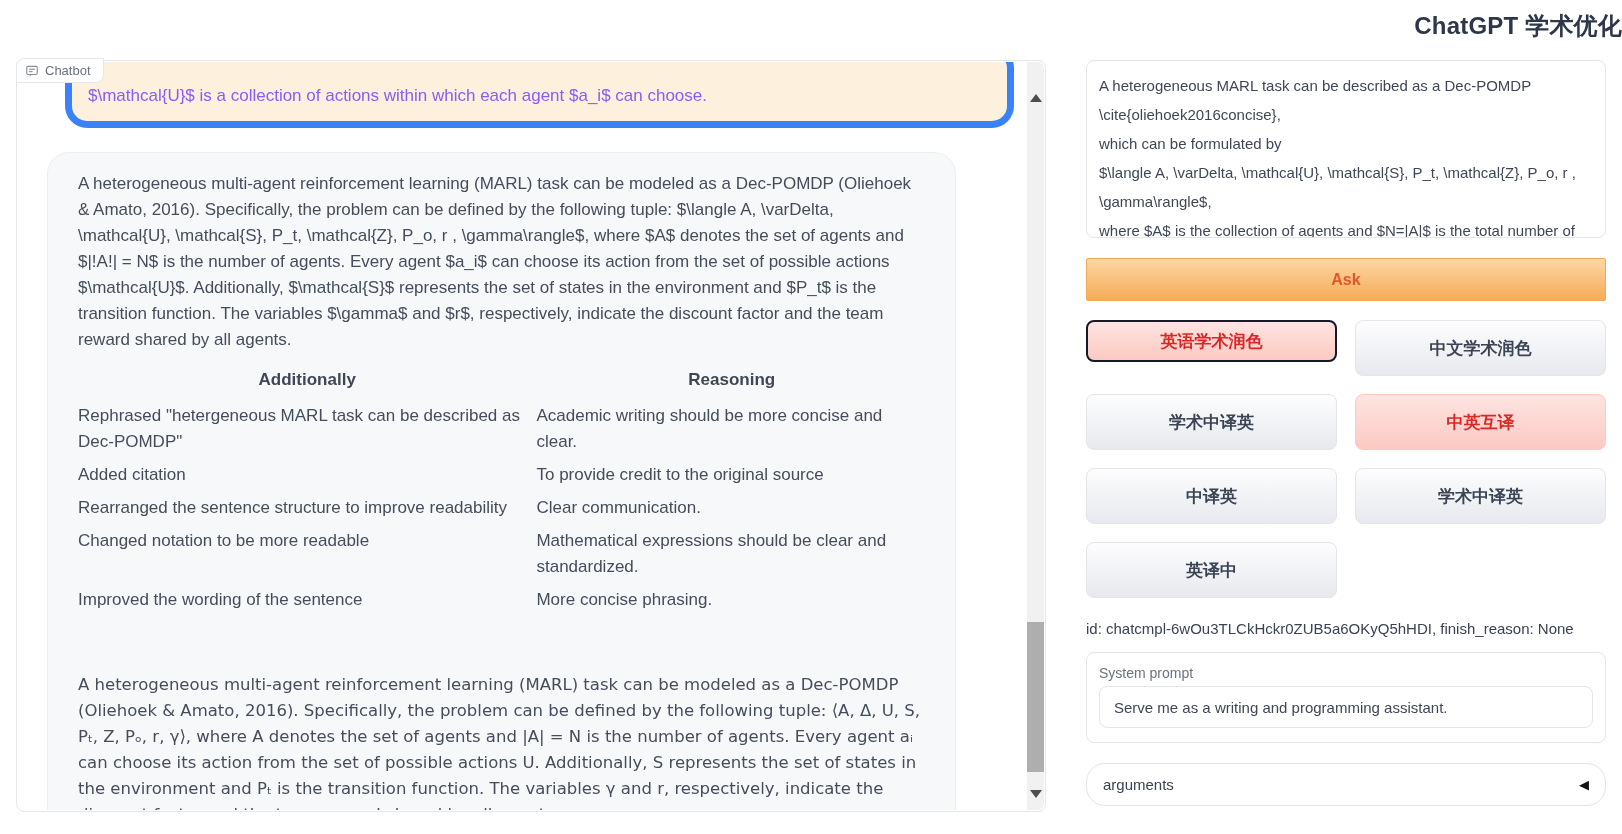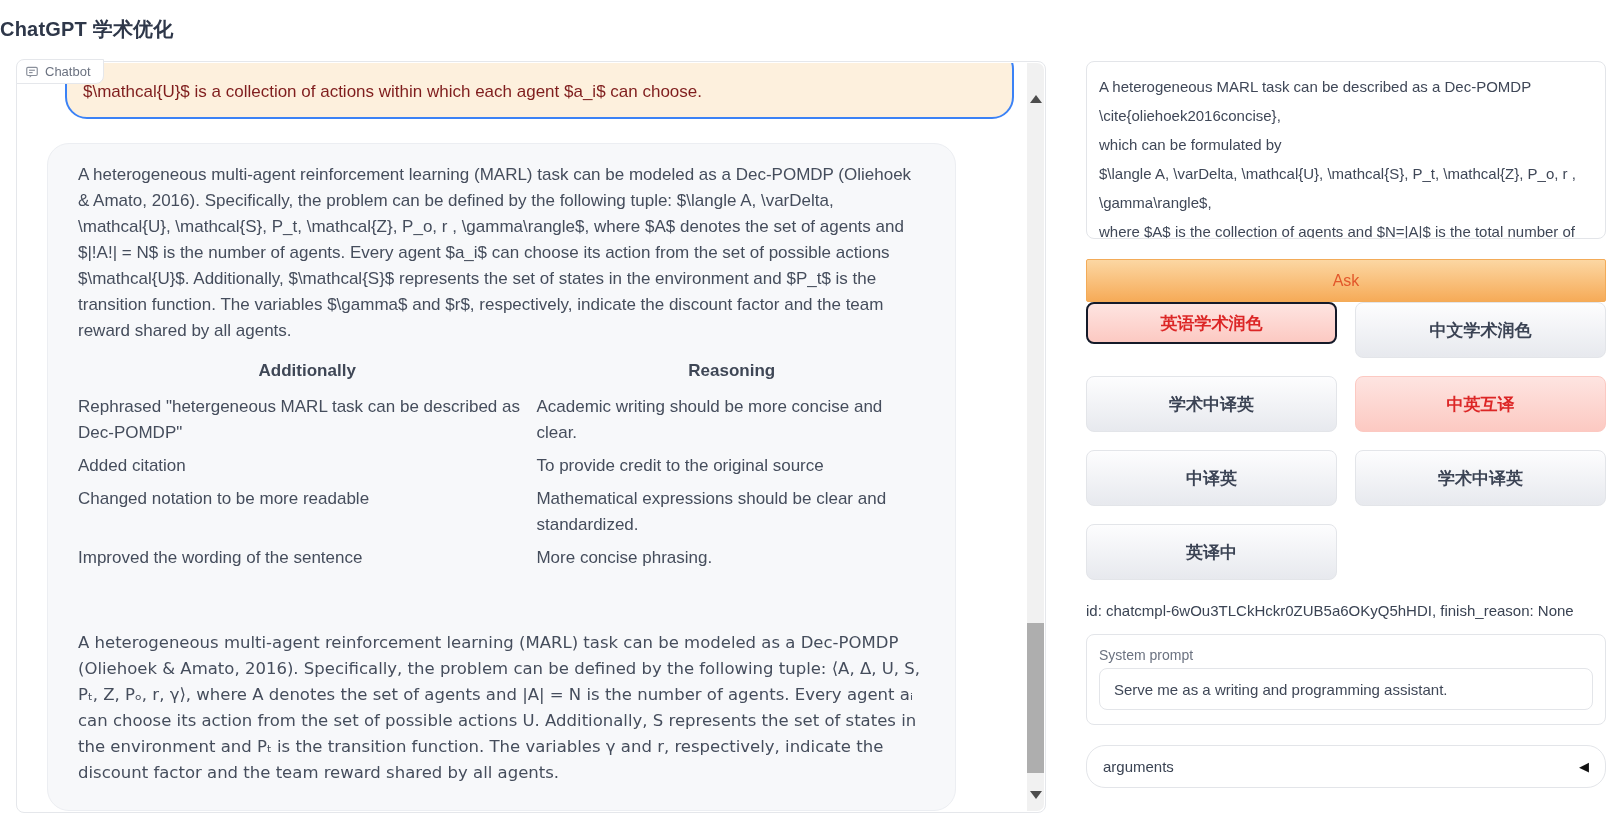--- a/index.html
+++ b/index.html
@@ -3,22 +3,22 @@
 <meta charset="utf-8">
 <style>
   * { box-sizing: border-box; margin: 0; padding: 0; }
   html,body { background:#ffffff; }
   body {
     width:1622px; height:834px; overflow:hidden; position:relative;
     font-family:"Liberation Sans","DejaVu Sans",sans-serif;
     color:#474f5e;
   }
   h1.title {
-    text-align:left; font-size:20px; font-weight:bold; color:#2e3749;
-    padding-top:16px; letter-spacing:0.2px;
+    text-align:right; font-size:24px; font-weight:bold; color:#2e3749;
+    padding-top:10px; letter-spacing:0.2px;
   }
   .main { display:flex; gap:40px; padding:0 16px; margin-top:18px; }
 
   
   .chat-panel {
     position:relative; width:1030px; height:752px; flex:0 0 auto;
     border:1px solid #e5e7eb; border-radius:8px; background:#fff;
   }
   .chat-label {
     position:absolute; top:-3px; left:-1px; z-index:3;
@@ -27,23 +27,23 @@
     border-radius:8px 0 8px 0; padding:4px 12px 4px 8px;
     font-size:13px; color:#6b7280;
   }
   .chat-label svg { display:block; }
   .chat-scroll {
     position:absolute; top:1px; left:1px; right:19px; bottom:1px;
     overflow:hidden; padding:0 0 0 16px;
   }
   .msg { border-radius:22px; font-size:17px; line-height:26px; }
   .msg.user {
-    background:#fdf0dd; border:2px solid #3b82f6;
+    background:#fdf0dd; border:7px solid #3b82f6;
     margin:-16px 12px 0 31px; padding:30px 16px 12px 16px;
-    color:#7f1d1d;
+    color:#8b5cf6;
   }
   .msg.bot {
     background:#f7f8fa; border:1px solid #eceef2;
     margin:24px 70px 0 13px; padding:18px 28px 24px 30px;
     color:#454d5c;
   }
   .msg.bot p.rendered { margin-top:56px; font-family:"DejaVu Sans","Liberation Sans",sans-serif; font-size:16.5px; }
   .msg.bot table { width:100%; border-collapse:collapse; table-layout:fixed; margin-top:10px; }
   .msg.bot th { font-weight:bold; text-align:center; padding:4px 0 6px 0; color:#3f4756; }
   .msg.bot td { vertical-align:top; padding:4px 0 3px 0; }
@@ -75,24 +75,24 @@
     border:1px solid #e3e5e9; border-radius:8px; padding:10px 12px;
     font-family:"Liberation Sans","DejaVu Sans",sans-serif;
     font-size:15px; line-height:29px; color:#3f4757; background:#fff;
     outline:none; overflow:hidden;
   }
   button { cursor:pointer; font-family:inherit; }
   .ask {
     margin-top:20px; width:100%; height:43px;
     background:linear-gradient(180deg,#fcd7a3 0%,#f6ab58 100%);
     border:1px solid #f3ab58; border-radius:2px;
-    font-size:16px; font-weight:400; color:#e2572b;
+    font-size:16px; font-weight:700; color:#e2572b;
   }
   .grid {
-    display:grid; grid-template-columns:1fr 1fr;
+    margin-top:19px; display:grid; grid-template-columns:1fr 1fr;
     gap:18px 18px;
   }
   .fn {
     height:56px; border-radius:8px; font-size:17px; font-weight:bold;
   }
   .fn.secondary {
     background:linear-gradient(180deg,#fdfdfe 0%,#e7e9ee 100%);
     border:1px solid #e3e5e9; color:#3b4354;
   }
   .fn.red {
@@ -156,20 +156,24 @@
           </tr>
           <tr>
             <td>Rephrased "hetergeneous MARL task can be described as Dec-POMDP"</td>
             <td>Academic writing should be more concise and clear.</td>
           </tr>
           <tr>
             <td>Added citation</td>
             <td>To provide credit to the original source</td>
           </tr>
           <tr>
+            <td>Rearranged the sentence structure to improve readability</td>
+            <td>Clear communication.</td>
+          </tr>
+          <tr>
             <td>Changed notation to be more readable</td>
             <td>Mathematical expressions should be clear and standardized.</td>
           </tr>
           <tr>
             <td>Improved the wording of the sentence</td>
             <td>More concise phrasing.</td>
           </tr>
         </tbody>
           </table>
 

